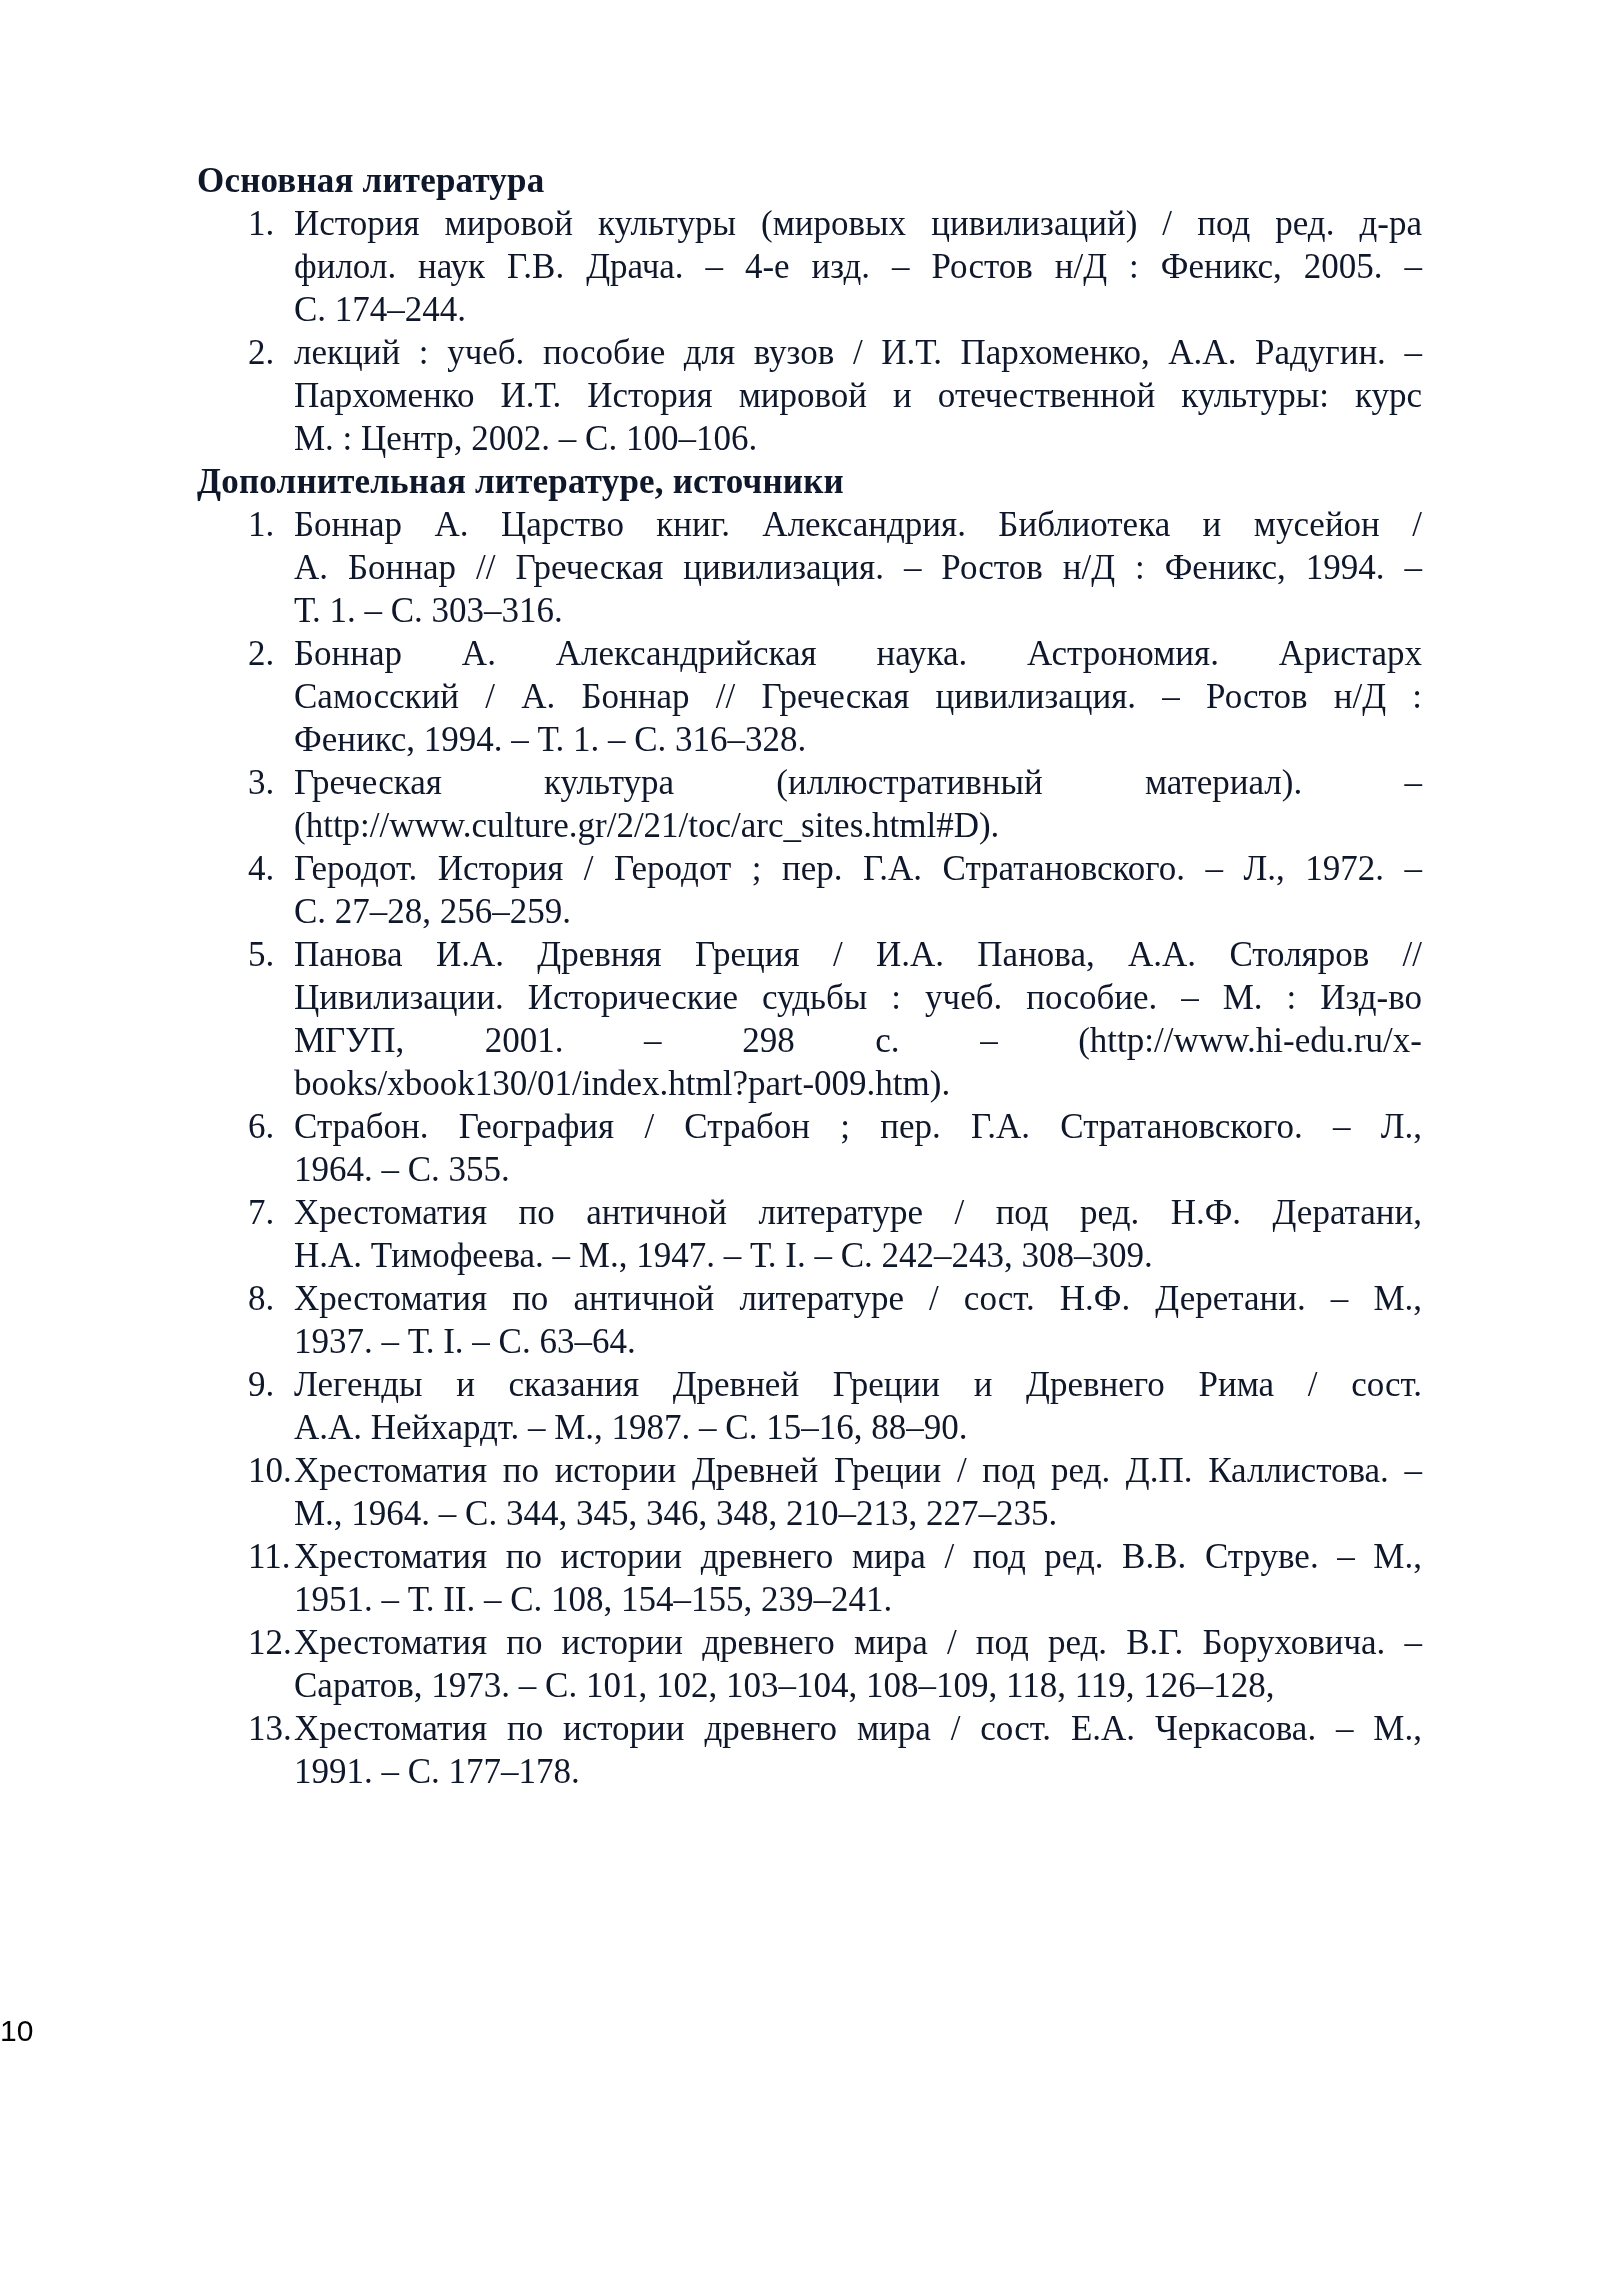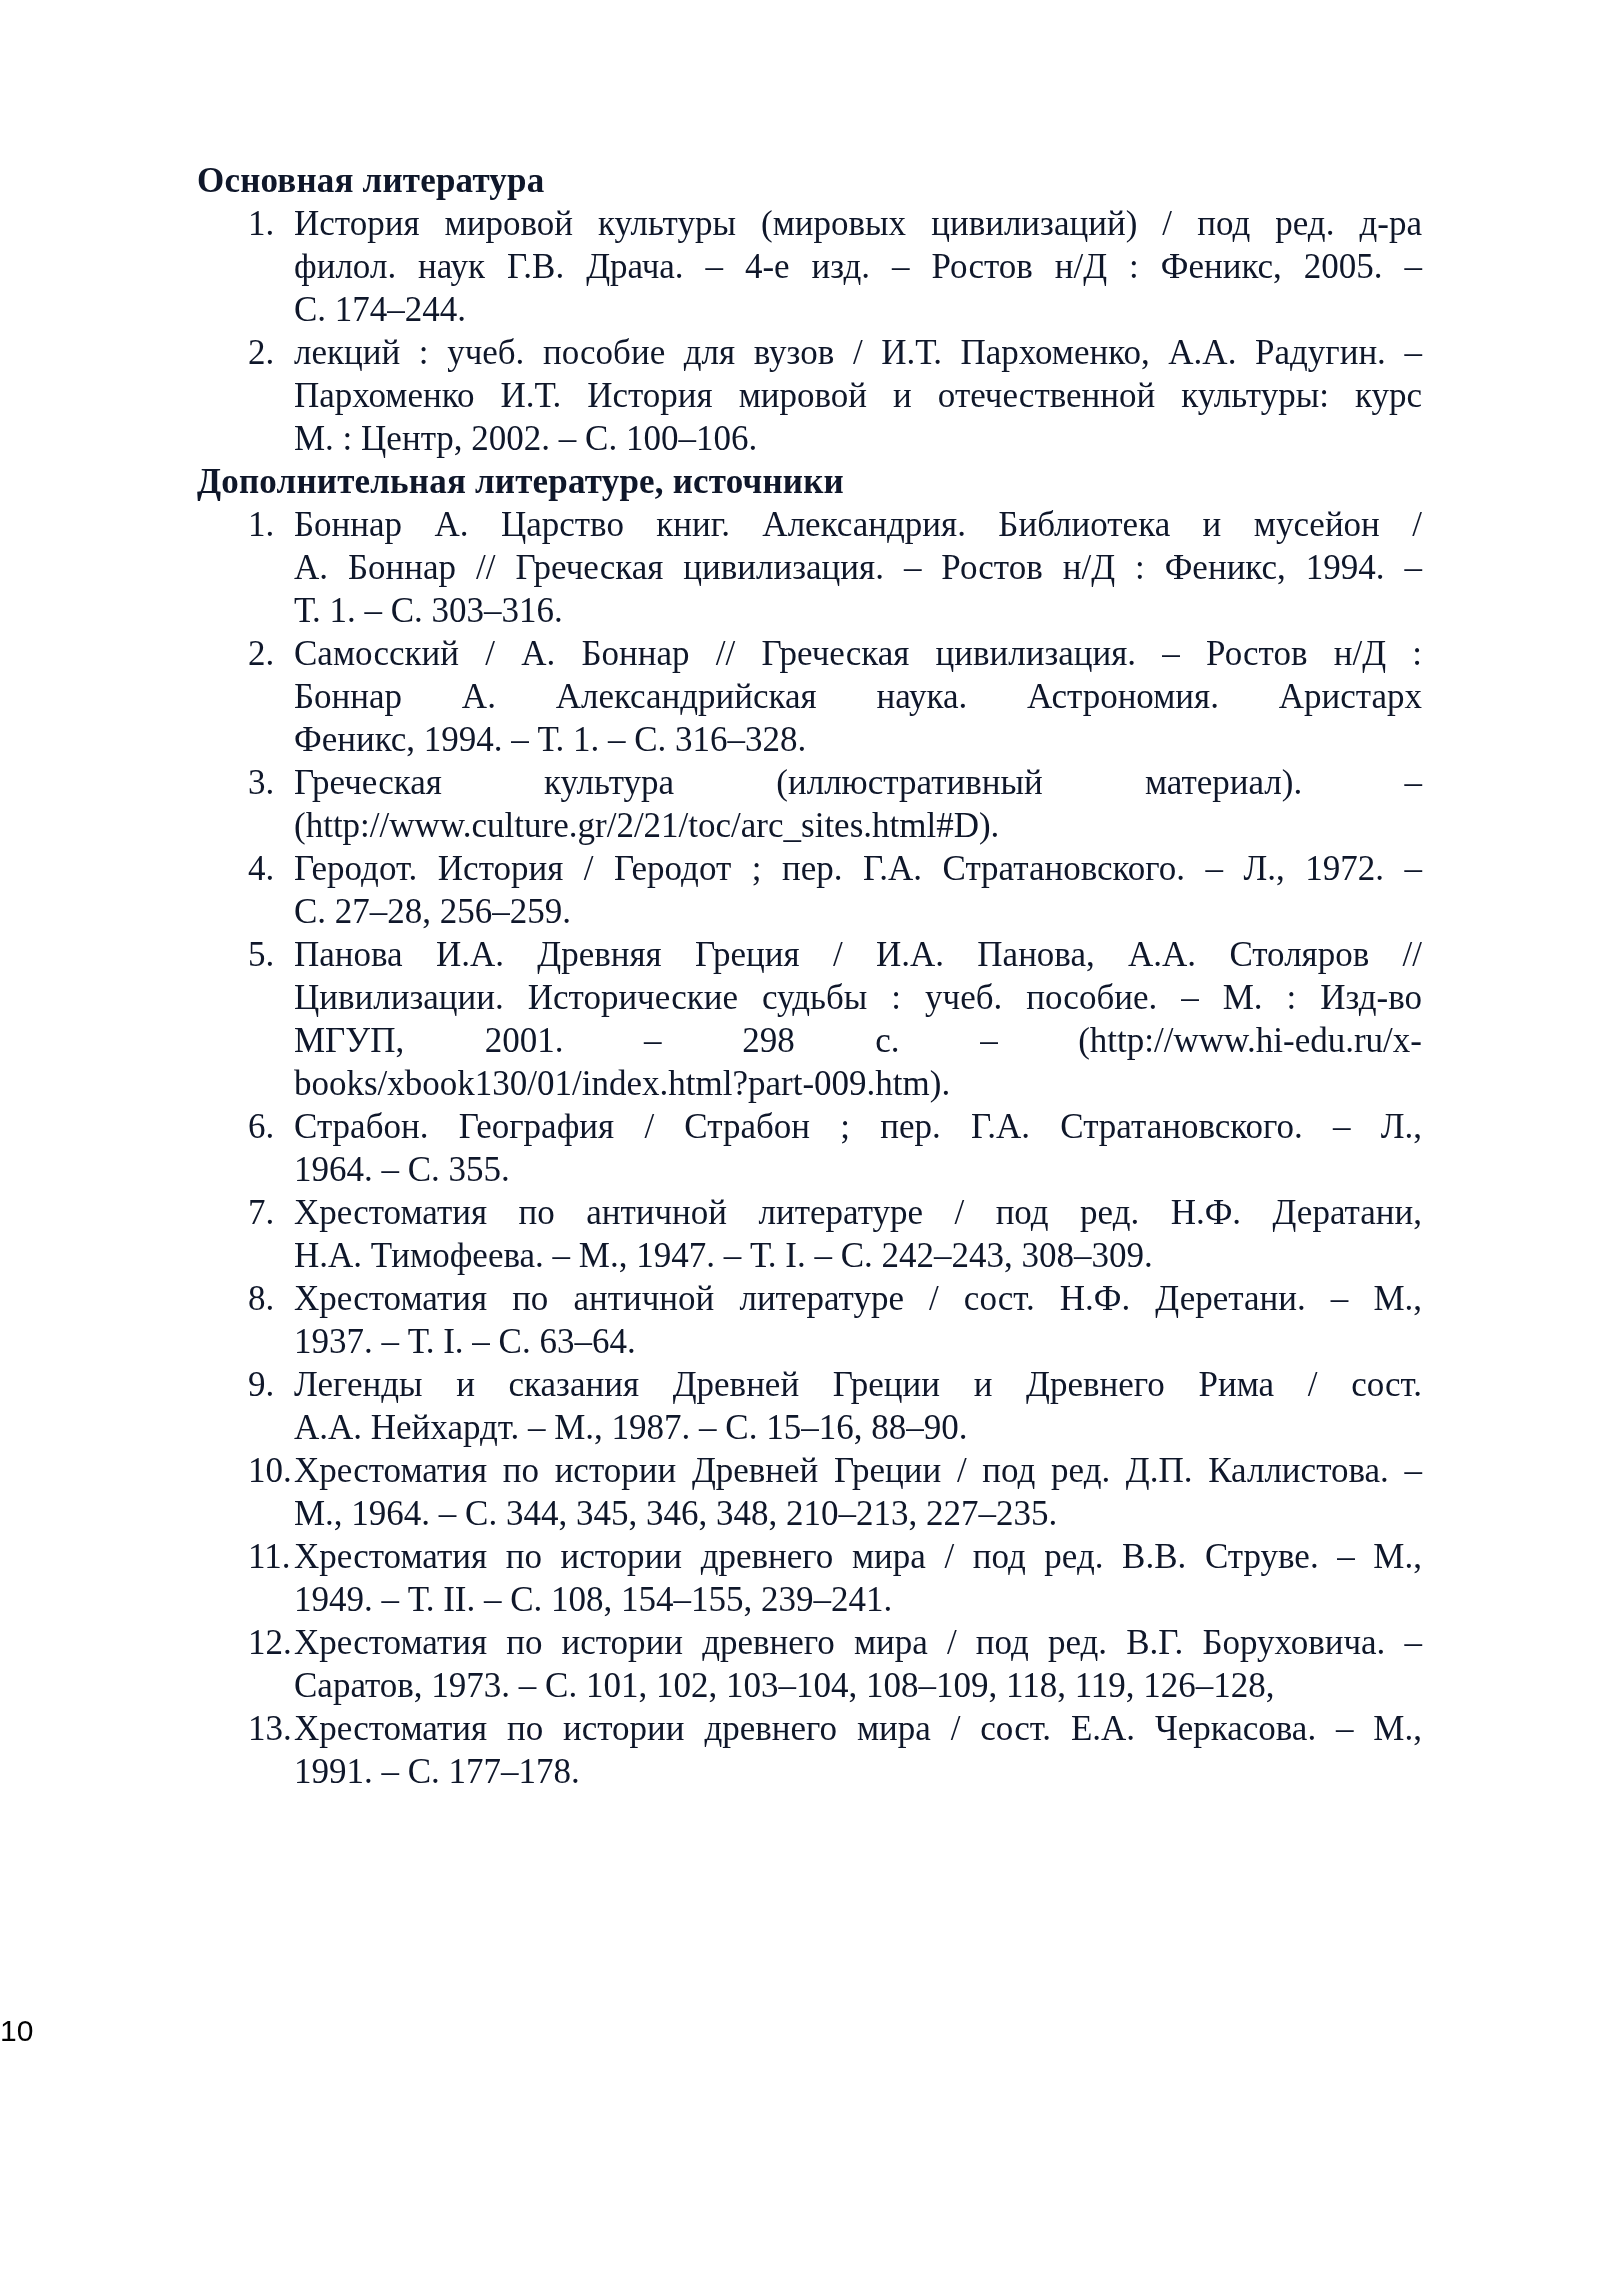--- a/index.html
+++ b/index.html
@@ -79,22 +79,22 @@
 
     <div class="item">
       <span class="num">1.</span>
       <div class="line">Боннар А. Царство книг. Александрия. Библиотека и мусейон /</div>
       <div class="line">А. Боннар // Греческая цивилизация. – Ростов н/Д : Феникс, 1994. –</div>
       <div class="line last">Т. 1. – С. 303–316.</div>
     </div>
 
     <div class="item">
       <span class="num">2.</span>
+      <div class="line">Боннар А. Александрийская наука. Астрономия. Аристарх</div>
       <div class="line">Самосский / А. Боннар // Греческая цивилизация. – Ростов н/Д :</div>
-      <div class="line">Боннар А. Александрийская наука. Астрономия. Аристарх</div>
       <div class="line last">Феникс, 1994. – Т. 1. – С. 316–328.</div>
     </div>
 
     <div class="item">
       <span class="num">3.</span>
       <div class="line">Греческая культура (иллюстративный материал). –</div>
       <div class="line last">(http://www.culture.gr/2/21/toc/arc_sites.html#D).</div>
     </div>
 
     <div class="item">
@@ -137,21 +137,21 @@
 
     <div class="item">
       <span class="num">10.</span>
       <div class="line">Хрестоматия по истории Древней Греции / под ред. Д.П. Каллистова. –</div>
       <div class="line last">М., 1964. – С. 344, 345, 346, 348, 210–213, 227–235.</div>
     </div>
 
     <div class="item">
       <span class="num">11.</span>
       <div class="line">Хрестоматия по истории древнего мира / под ред. В.В. Струве. – М.,</div>
-      <div class="line last">1949. – Т. II. – С. 108, 154–155, 239–241.</div>
+      <div class="line last">1951. – Т. II. – С. 108, 154–155, 239–241.</div>
     </div>
 
     <div class="item">
       <span class="num">12.</span>
       <div class="line">Хрестоматия по истории древнего мира / под ред. В.Г. Боруховича. –</div>
       <div class="line last">Саратов, 1973. – С. 101, 102, 103–104, 108–109, 118, 119, 126–128,</div>
     </div>
 
     <div class="item">
       <span class="num">13.</span>

